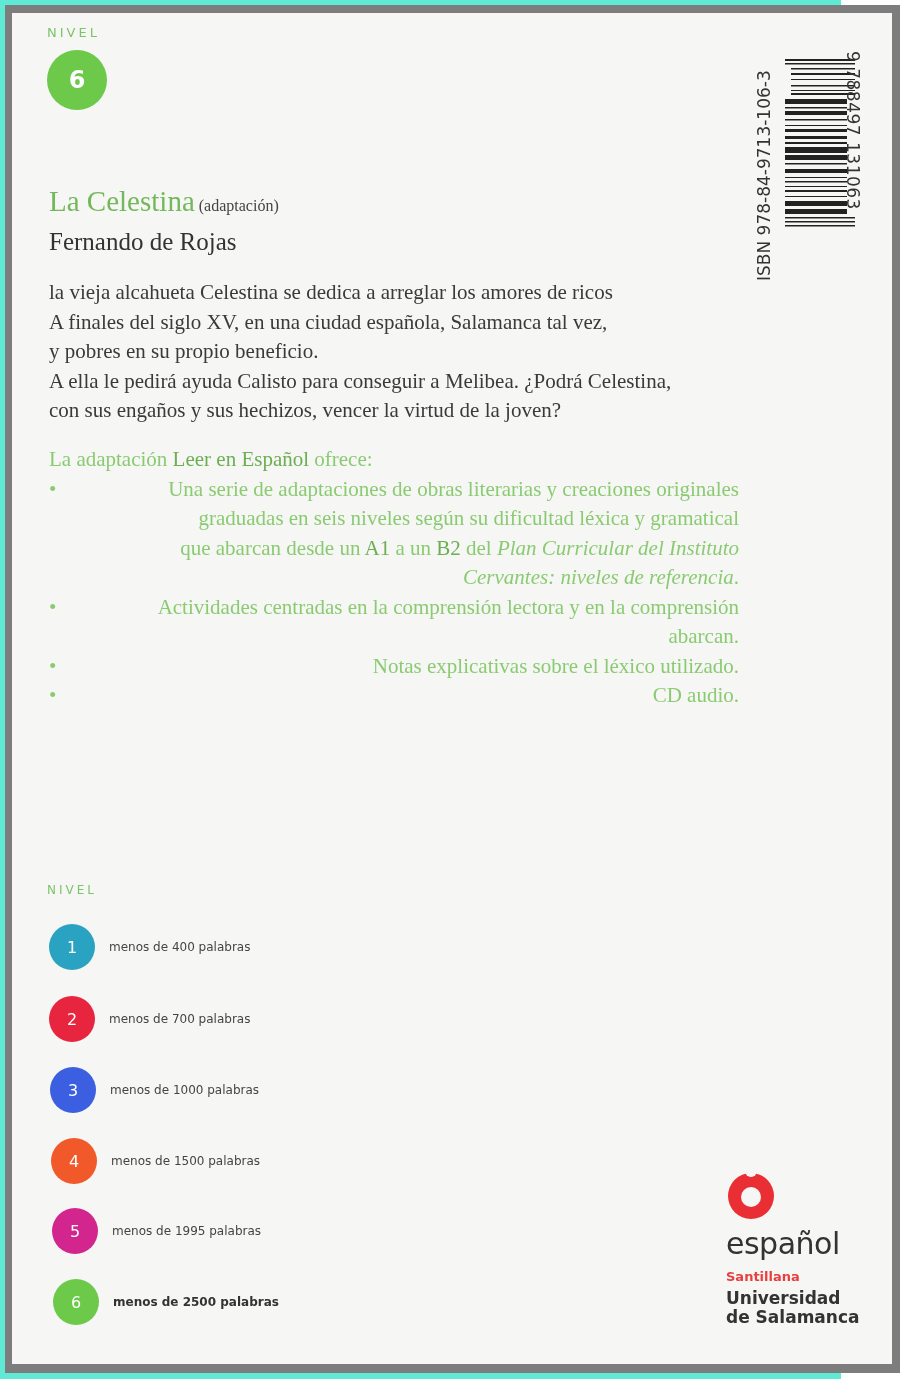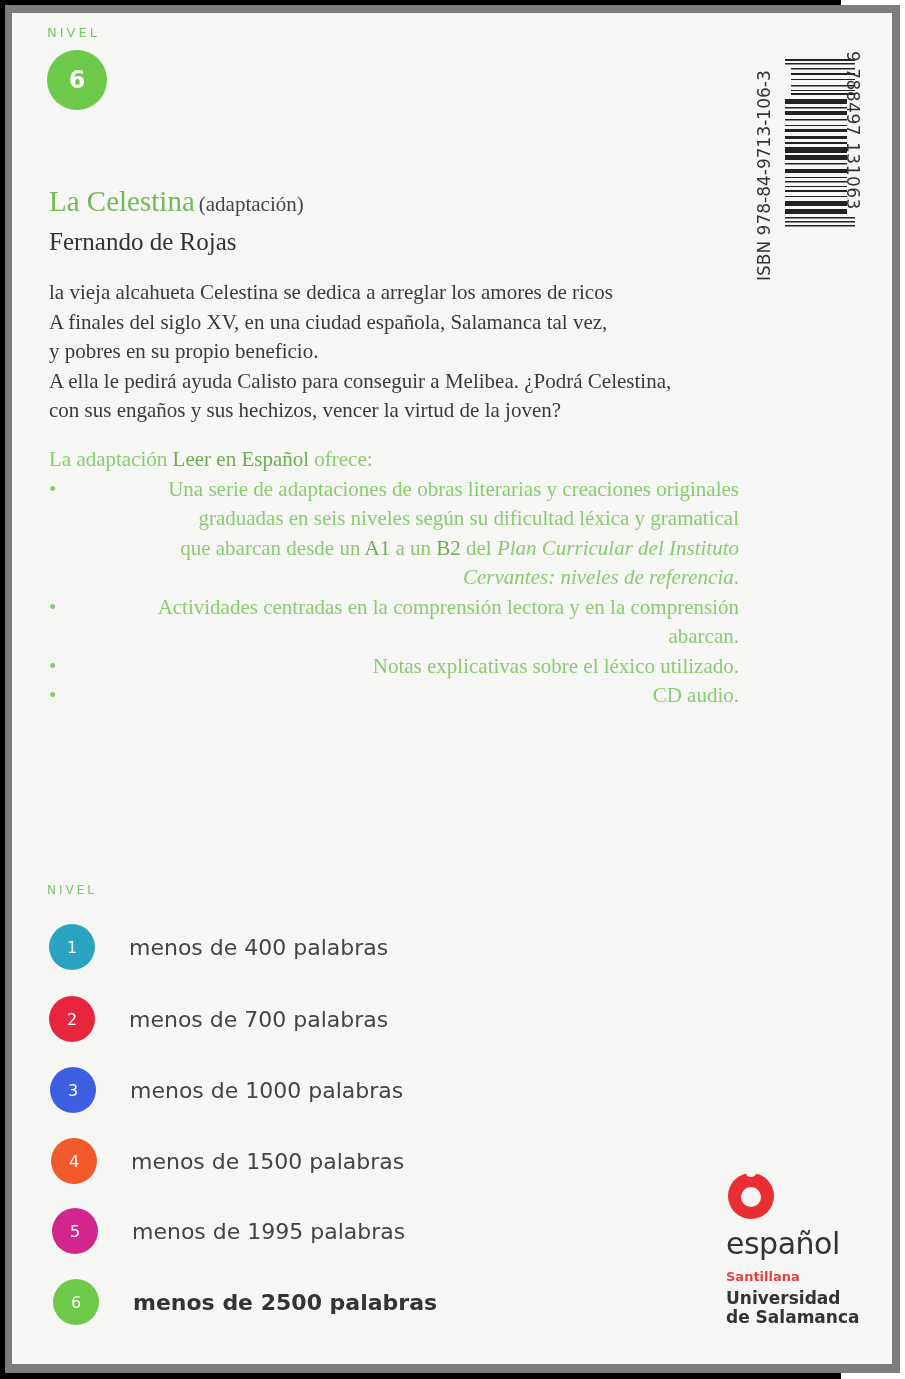--- a/index.html
+++ b/index.html
@@ -1,19 +1,19 @@
 <!DOCTYPE html>
 <html><head>
 <meta charset="utf-8">
 <style>
   * { box-sizing: border-box; margin: 0; padding: 0; }
   html, body { width: 905px; height: 1379px; background: #ffffff; overflow: hidden; }
   .frame {
     position: absolute; left: 0; top: 0; width: 841px; height: 1379px;
-    background: #000000;
+    background: #5eead4;
   }
   .cover {
     position: absolute; left: 5px; top: 5px; width: 895px; height: 1368px;
     background: #7d7d7d;
   }
   .page {
     position: absolute; left: 12px; top: 13px; width: 880px; height: 1351px;
     background: #f6f6f4;
   }
   .sans { font-family: "DejaVu Sans", "Liberation Sans", sans-serif; }
@@ -40,21 +40,21 @@
     position: absolute; left: 92px; top: 0px; width: 230px; height: 22px;
     transform-origin: 0 0; transform: rotate(90deg) translate(0, -22px);
     font-size: 17px; color: #333; white-space: nowrap; letter-spacing: 0.5px;
   }
   .bars {
     position: absolute; left: 36px; top: 8px; width: 70px; height: 180px;
   }
 
   .title-line { position: absolute; left: 37px; top: 172px; white-space: nowrap; }
   .title-main { color: #73b85a; font-size: 29px; }
-  .title-sub { color: #444; font-size: 21px; }
+  .title-sub { color: #444; font-size: 16px; }
   .author { position: absolute; left: 37px; top: 215px; color: #333; font-size: 25px; }
 
   .synopsis {
     position: absolute; left: 37px; top: 265px; width: 680px;
     font-size: 21px; line-height: 29.5px; color: #3a3a3a;
   }
   .synopsis p { white-space: nowrap; }
 
   .collection {
     position: absolute; left: 37px; top: 432px; width: 690px;
@@ -67,21 +67,21 @@
   .bullets li span { }
   .it { font-style: italic; }
   .level-row {
     position: absolute; height: 44px; display: flex; align-items: center; white-space: nowrap;
   }
   .level-circle {
     width: 46px; height: 46px; border-radius: 50%; color: #fff;
     display: flex; align-items: center; justify-content: center;
     font-size: 16px; margin-right: 14px;
   }
-  .level-text { font-size: 22px; color: #444; margin-left: 20px; }
+  .level-text { font-size: 12px; color: #444; }
   .level-row.bold .level-text { color: #333; font-weight: bold; }
 
   .logo { position: absolute; left: 714px; top: 1157px; width: 150px; }
   .logo-ring {
     position: absolute; left: 0px; top: 0px; width: 50px; height: 50px;
   }
   .logo-word { position: absolute; left: 0; top: 56px; font-size: 30px; color: #333; white-space: nowrap; letter-spacing: -0.5px;}
   .logo-s { position: absolute; left: 0; top: 99px; font-size: 13px; color: #e84040; font-weight: bold; white-space: nowrap; }
   .logo-u { position: absolute; left: 0; top: 118px; font-size: 17px; color: #333; font-weight: bold; white-space: nowrap; }
   .logo-d { position: absolute; left: 0; top: 137px; font-size: 17px; color: #333; font-weight: bold; white-space: nowrap; }

